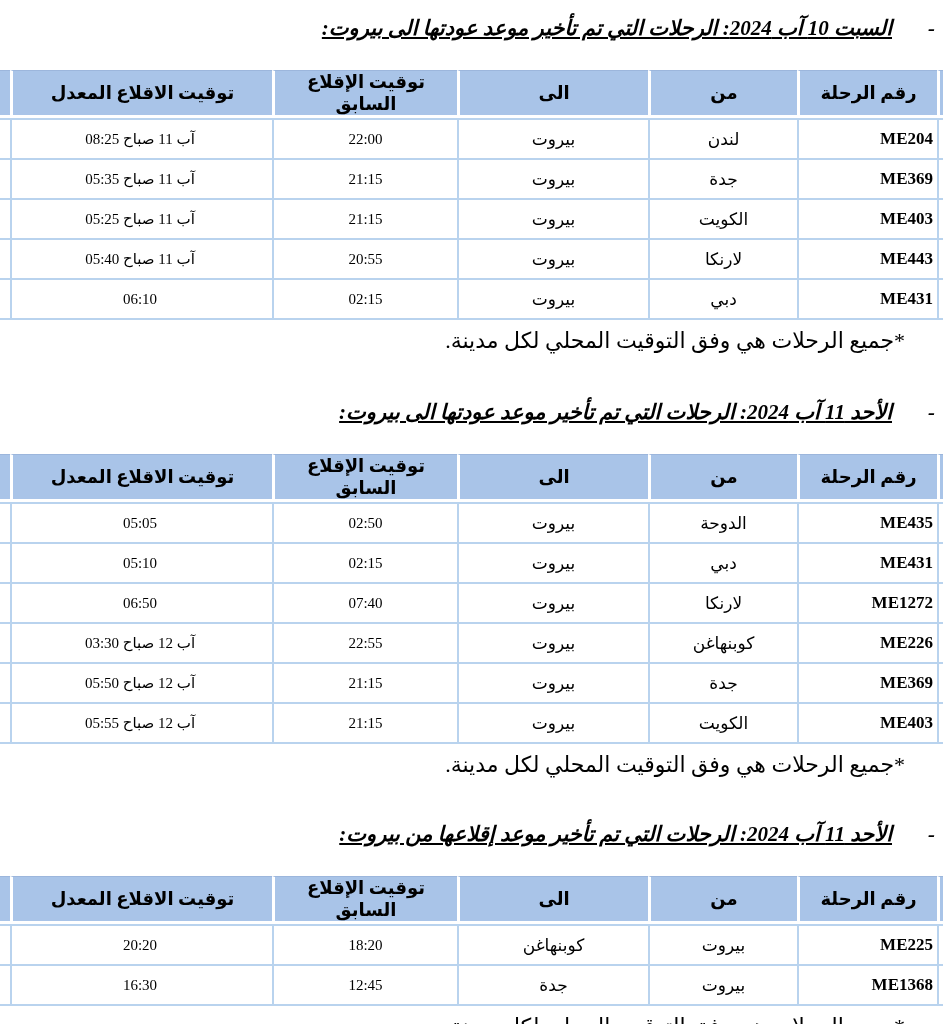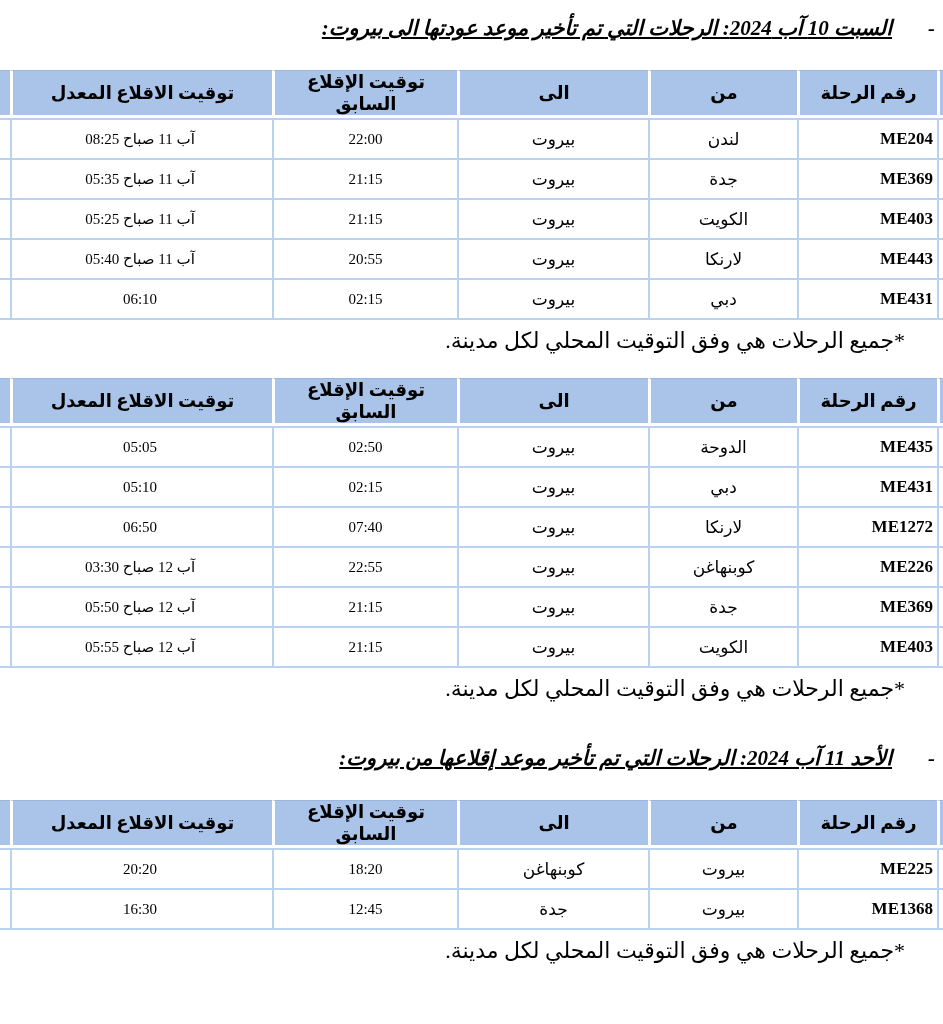--- a/index.html
+++ b/index.html
@@ -173,20 +173,23 @@
           <td class="time mod">06:10</td>
           <td class="edge"></td>
         </tr>
       </tbody>
     </table>
 
     <div class="footnote">*جميع الرحلات هي وفق التوقيت المحلي لكل مدينة.</div>
   </section>
 
   <section class="sec2">
+    <div class="section-title">
+      <span class="bullet">-</span><span class="title-text">الأحد 11 آب 2024: الرحلات التي تم تأخير موعد عودتها الى بيروت:</span>
+    </div>
 
     <table class="flight-table">
       <colgroup>
         <col class="c-edge-r">
           <col class="c-flight">
           <col class="c-from">
           <col class="c-to">
           <col class="c-prev">
           <col class="c-mod">
           <col class="c-edge-l">

